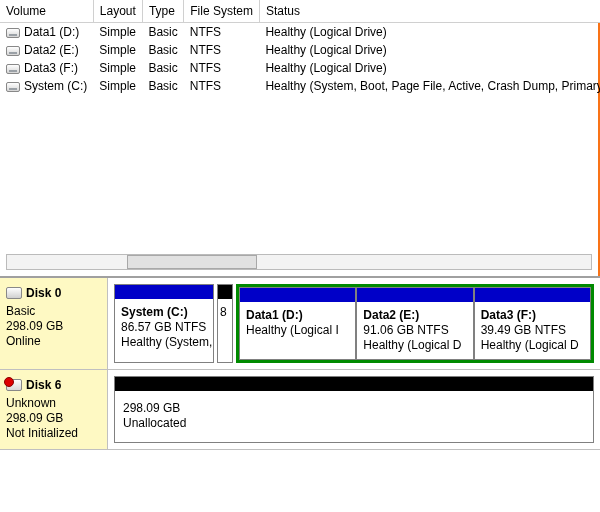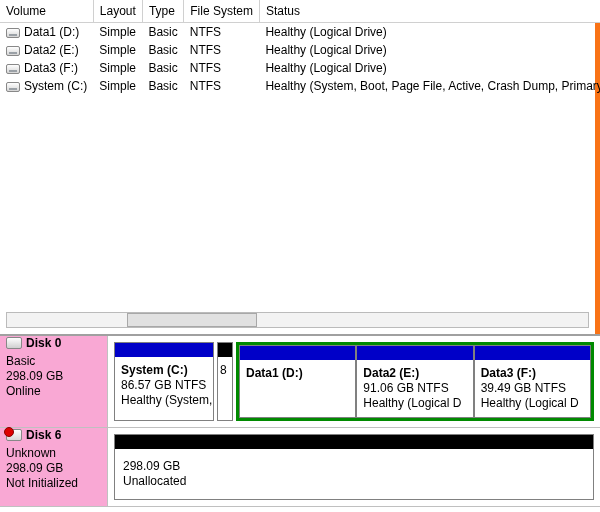--- a/index.html
+++ b/index.html
@@ -7,22 +7,22 @@
     margin: 0;
     font-family: "Segoe UI", Tahoma, sans-serif;
     font-size: 12px;
     background: #fff;
     color: #000;
     width: 600px;
     height: 512px;
     overflow: hidden;
   }
   .top-panel {
-    height: 334px;
-    border-right: 5px solid #f97316;
+    height: 276px;
+    border-right: 2px solid #f97316;
     position: relative;
   }
   table.vol {
     border-collapse: collapse;
     width: 100%;
   }
   table.vol th {
     text-align: left;
     font-weight: normal;
     padding: 3px 6px 3px 6px;
@@ -75,23 +75,23 @@
   .bottom-panel {
     border-top: 2px solid #a0a0a0;
   }
   .disk-row {
     display: flex;
     border-bottom: 1px solid #c0c0c0;
   }
   .disk-info {
     width: 108px;
     min-width: 108px;
-    padding: 0 6px 8px 6px;
+    padding: 8px 6px 8px 6px;
     border-right: 1px solid #c0c0c0;
-    background: #f9a8d4;
+    background: #fef9c3;
   }
   .disk-title {
     font-weight: bold;
     display: flex;
     align-items: center;
     gap: 4px;
     margin-bottom: 4px;
   }
   .disk-icon {
     display: inline-block;
@@ -235,20 +235,21 @@
         <div class="body" style="padding:6px 2px">
           <div class="pname"></div>
           <div>8</div>
         </div>
       </div>
       <div class="group">
         <div class="part">
           <div class="hdr"></div>
           <div class="body">
             <div class="pname">Data1  (D:)</div>
+            <div>Healthy (Logical I</div>
           </div>
         </div>
         <div class="part">
           <div class="hdr"></div>
           <div class="body">
             <div class="pname">Data2  (E:)</div>
             <div>91.06 GB NTFS</div>
             <div>Healthy (Logical D</div>
           </div>
         </div>

